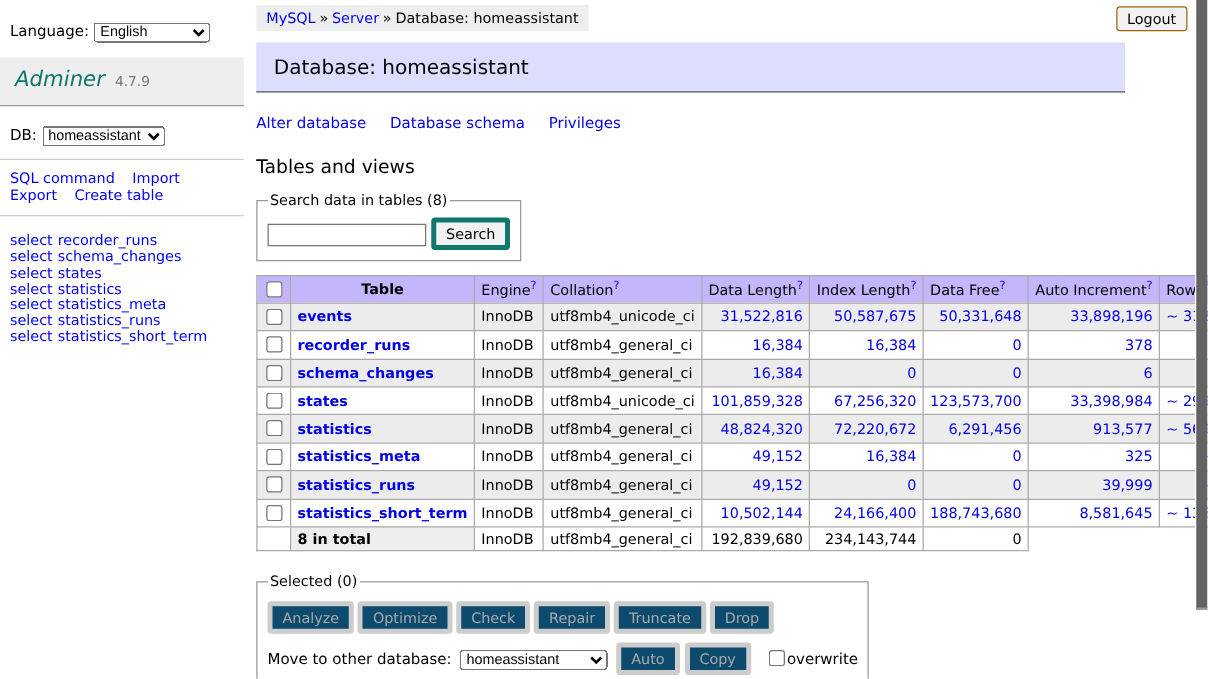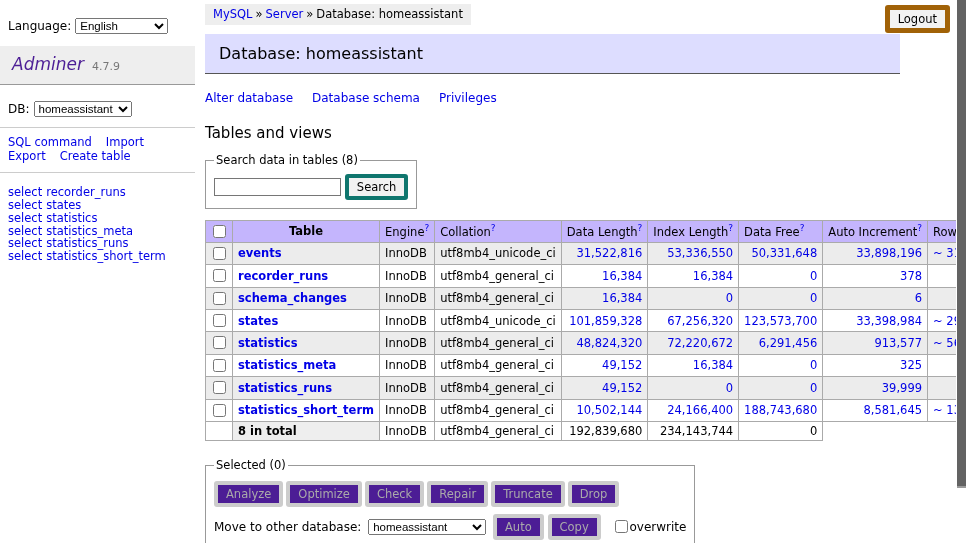--- a/index.html
+++ b/index.html
@@ -13,21 +13,21 @@
   a { color:#0000e6; text-decoration:none; cursor:pointer; }
 
   
   #sidebar { position:absolute; left:0; top:0; width:195px; height:394px; background:#fff; }
   .lang-row { padding:6px 8px 0 8px; white-space:nowrap; }
   .lang-row select { width:93px; font-size:11.5px; margin-left:4px; }
   h1.logo-bar {
     margin:7px 0 0 0; padding:8px 12px 9px 12px; background:#eee;
     border-bottom:1px solid #999; font-weight:normal; font-size:17px;
   }
-  .logo-link { color:#4c1d95; font-style:italic; }
+  .logo-link { color:#0f766e; font-style:italic; }
   .logo-version { color:#777; font-size:11px; font-style:normal; margin-left:8px; }
   .db-row { margin:16px 8px 10px 8px; white-space:nowrap; }
   .db-row select { width:98px; font-size:11.5px; margin-left:4px; }
   .side-links {
     margin:0; padding:7px 8px 9px 8px;
     border-top:1px solid #ccc; border-bottom:1px solid #ccc;
     font-size:11.5px; line-height:14px;
   }
   .side-links a { margin-right:14px; white-space:nowrap; }
   #side-tables { margin:13px 8px; padding:0; list-style:none; font-size:11.5px; line-height:12.8px; }
@@ -37,40 +37,40 @@
   
   #main { position:absolute; left:195px; top:0; width:761px; height:478px; }
   #breadcrumb {
     display:inline-block; margin:4px 0 0 10px; padding:3px 8px 4px 8px;
     background:#eee; font-size:11.5px; white-space:nowrap;
   }
   #breadcrumb .sep { color:#000; margin:0 3px; }
   #logout-btn {
     position:absolute; right:6px; top:5px;
     font-family:inherit; font-size:11.5px; padding:2px 8px;
-    background:#f2f2f2; border:5px solid #a16207; border-radius:3px; cursor:pointer;
+    background:#f2f2f2; border:1px solid #a16207; border-radius:3px; cursor:pointer;
   }
   h2.banner {
     margin:9px 0 0 10px; width:695px; padding:10px 14px 9px 14px;
     background:#ddf; border-bottom:1px solid #555;
     font-size:16px; font-weight:normal;
   }
   #content { padding-left:10px; width:710px; }
   p.links { margin:17px 0 0 0; }
   p.links a { margin-right:19px;text-align:center; }
   h3 { font-weight:normal; font-size:15px; margin:18px 0 10px 0; }
 
   fieldset { display:inline-block; border:1px solid #999; margin:0; padding:6px 8px 8px 8px; }
   legend { font-size:11.5px; padding:0 2px; }
   #search-input { width:127px; height:18px; font-size:11.5px; border:1px solid #767676; padding:1px 3px; }
   .btn {
     font-family:inherit; font-size:11.5px; padding:2px 8px;
     background:#f2f2f2; border:4px solid #0f766e; border-radius:3px; cursor:pointer;
   }
-  .btn[disabled] { color:#aaa; background:#4c1d95; border-color:#ccc; cursor:default; }
+  .btn[disabled] { color:#aaa; background:#0c4a6e; border-color:#ccc; cursor:default; }
 
   
   table.tables { border-collapse:collapse; margin-top:11px; font-size:11.5px; }
   .tables th, .tables td { border:1px solid #aaa; padding:2px 5px; white-space:nowrap; }
   .tables thead td, .tables thead th { background:#c4b5fd; font-weight:normal; text-align:left; }
   .tables thead th.col-table { font-weight:bold; text-align:center; min-width:118px; }
   .tables sup { color:#0000e6; font-size:9px; cursor:pointer; }
   .tables tbody tr.odd td, .tables tbody tr.odd th { background:#ececec; }
   .tables th.name { text-align:left; font-weight:bold; }
   .tables td.num { text-align:right; color:#0000e6; min-width:66px; }
@@ -100,20 +100,21 @@
   </p>
   <h1 class="logo-bar">
     <a class="logo-link">Adminer</a><span class="logo-version">4.7.9</span>
   </h1>
   <div class="db-row">
     <span>DB:</span><select><option selected="">homeassistant</option></select>
   </div>
   <p class="side-links" id="side-links"><a>SQL command</a><a>Import</a><br><a>Export</a><a>Create table</a></p>
   <ul id="side-tables">
       <li><a class="sel">select</a><a>recorder_runs</a></li>
+      <li><a class="sel">select</a><a>schema_changes</a></li>
       <li><a class="sel">select</a><a>states</a></li>
       <li><a class="sel">select</a><a>statistics</a></li>
       <li><a class="sel">select</a><a>statistics_meta</a></li>
       <li><a class="sel">select</a><a>statistics_runs</a></li>
       <li><a class="sel">select</a><a>statistics_short_term</a></li>
     </ul>
 </div>
 
 <div id="main">
   <span id="breadcrumb">
@@ -148,21 +149,21 @@
             <td class=""><span>Rows</span><sup>?</sup></td>
           </tr>
         </thead>
       <tbody id="table-body">
           <tr class="odd">
             <td class="chk"><input type="checkbox" style=""></td>
             <th class="name"><a>events</a></th>
             <td class="plain">InnoDB</td>
             <td class="plain">utf8mb4_unicode_ci</td>
             <td class="num">31,522,816</td>
-            <td class="num">53,336,550</td>
+            <td class="num">50,587,675</td>
             <td class="num">50,331,648</td>
             <td class="num">33,898,196</td>
             <td class="num">~ 312,180</td>
           </tr>
           <tr class="">
             <td class="chk"><input type="checkbox" style=""></td>
             <th class="name"><a>recorder_runs</a></th>
             <td class="plain">InnoDB</td>
             <td class="plain">utf8mb4_general_ci</td>
             <td class="num">16,384</td>

